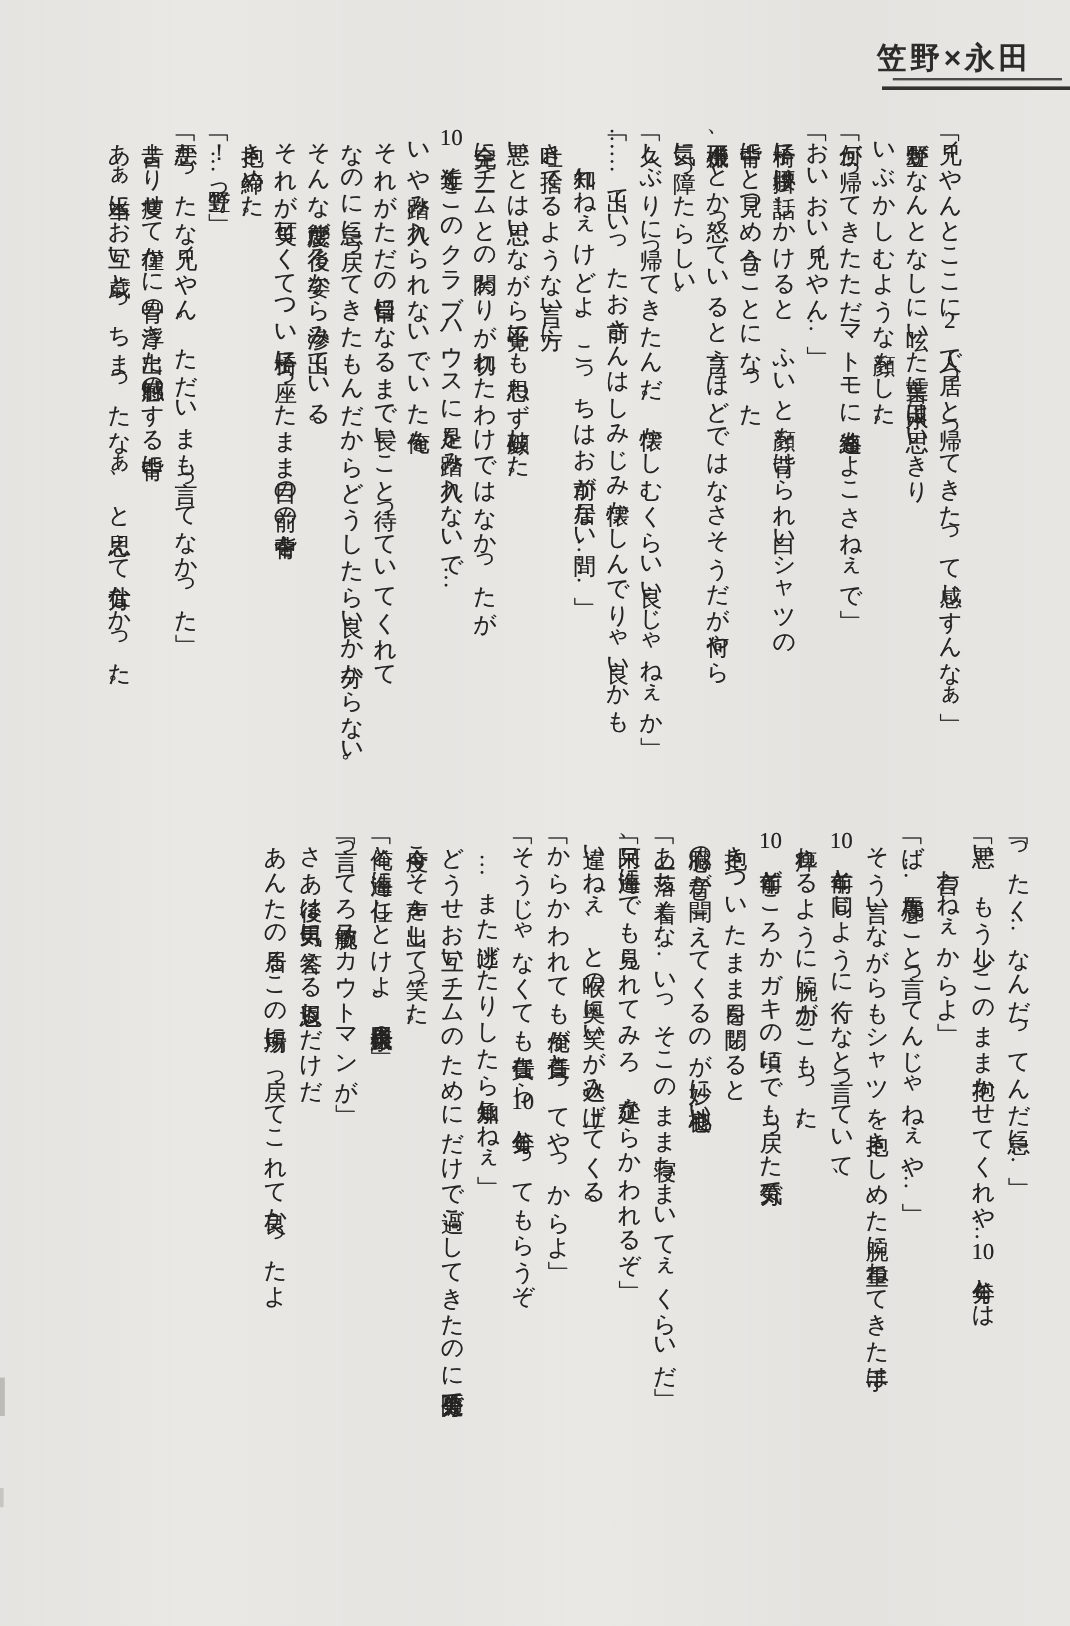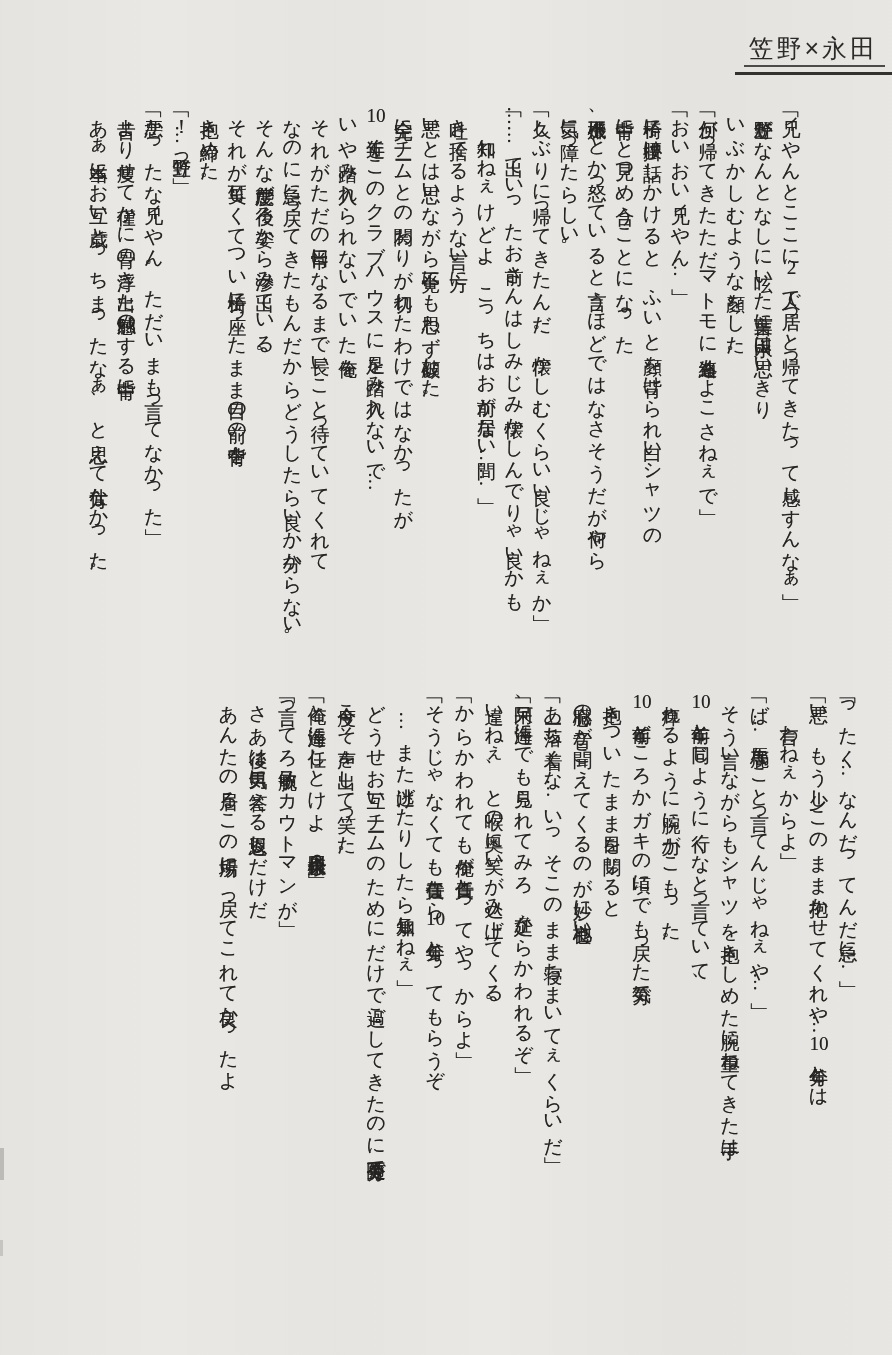--- a/index.html
+++ b/index.html
@@ -16,24 +16,24 @@
     background-image: linear-gradient(90deg,
       rgba(0,0,0,0.020) 0%, rgba(0,0,0,0.000) 18%,
       rgba(0,0,0,0.014) 38%, rgba(0,0,0,0.000) 55%,
       rgba(0,0,0,0.022) 78%, rgba(0,0,0,0.006) 100%);
     font-family: "Liberation Serif", "DejaVu Serif", serif;
     color: #232220;
   }
   .header-title {
     position: absolute;
     top: 32px;
-    right: 14px;
+    right: 32px;
     font-family: "Liberation Sans", "DejaVu Sans", sans-serif;
     font-size: 25px;
-    font-weight: 400;
+    font-weight: 700;
     letter-spacing: 3px;
     color: #2c2b29;
     white-space: nowrap;
   }
   .header-rule-thin {
     position: absolute;
     top: 65px;
     left: 744px;
     right: 7px;
     height: 2px;

